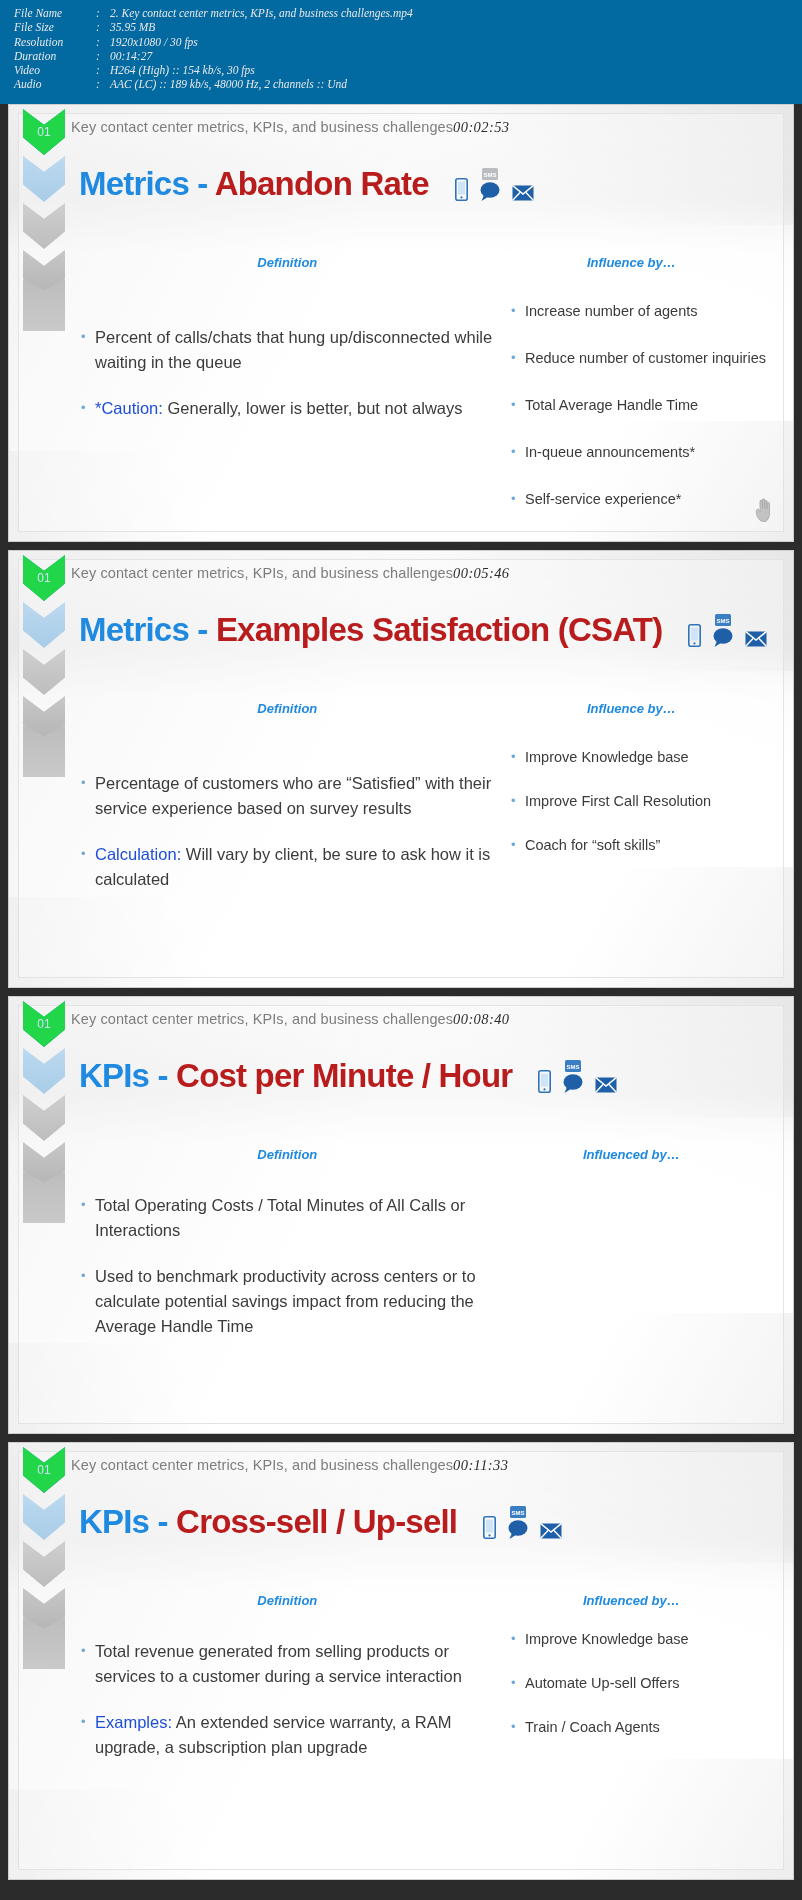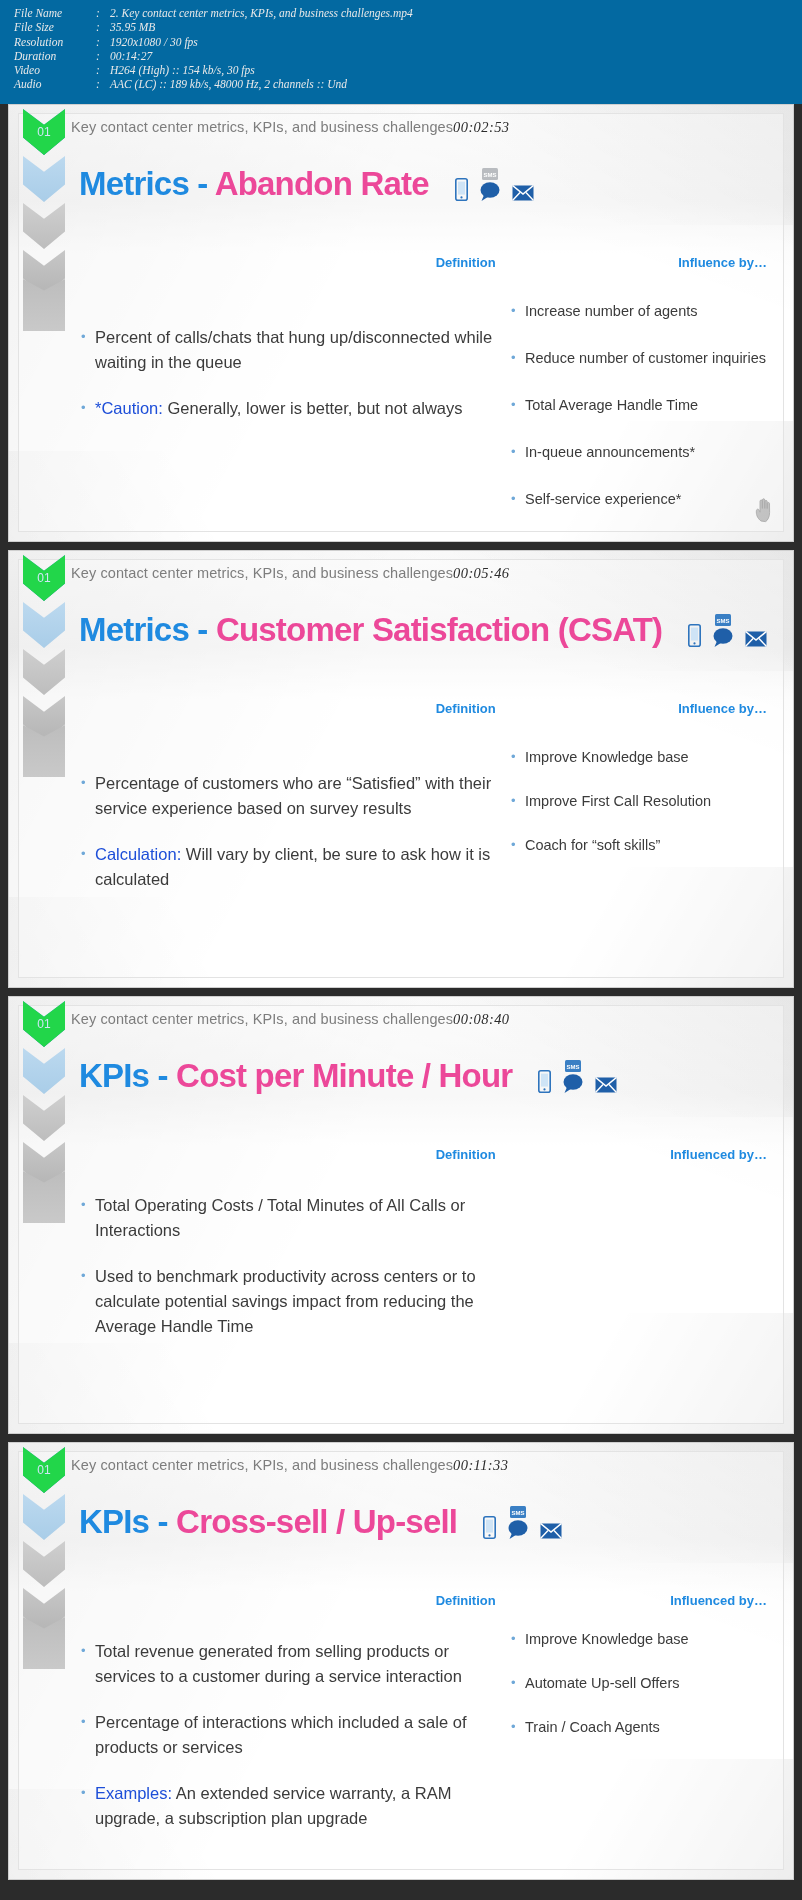--- a/index.html
+++ b/index.html
@@ -154,43 +154,44 @@
   }
   .title {
     font-size: 33px;
     font-weight: bold;
     letter-spacing: -0.8px;
     white-space: nowrap;
     font-family: "Liberation Sans", sans-serif;
   }
   .title .accent { color: #1f8ae0; }
   .title .dash   { color: #1f8ae0; }
-  .title .rest   { color: #ec4899; }
+  .title .rest   { color: #b91c1c; }
 
   .icon-cluster {
     display: flex;
     align-items: flex-end;
     gap: 7px;
     margin-left: 26px;
     flex: 0 0 auto;
   }
 
   
   .col-heads {
     position: absolute;
     top: 150px; left: 70px; right: 26px;
     display: flex;
     z-index: 5;
   }
   .col-head {
     font-size: 13px;
     font-weight: bold;
     color: #1f8ae0;
-    text-align: right;
+    text-align: center;
     font-family: "Liberation Sans", sans-serif;
+    font-style: italic;
   }
   .col-head.left  { width: 430px; }
   .col-head.right { width: 280px; }
 
   
   .cols {
     position: absolute;
     top: 182px; left: 56px; right: 20px; bottom: 20px;
     display: flex;
     z-index: 5;
@@ -362,21 +363,21 @@
       <div class="rail-tail"></div>
     </div>
 
     <div class="slide-header">
       <span class="deck-title">Key contact center metrics, KPIs, and business challenges</span>
       <span class="timestamp">00:05:46</span>
     </div>
 
     <div class="title-row">
       <div class="title">
-        <span class="accent">Metrics</span><span class="dash"> - </span><span class="rest">Customer Satisfaction (CSAT)</span>
+        <span class="accent">Metrics</span><span class="dash"> - </span><span class="rest">Examples Satisfaction (CSAT)</span>
       </div>
       <div class="icon-cluster">
         <svg width="13" height="23" viewBox="0 0 13 23">
           <rect x="0.8" y="0.8" width="11.4" height="21.4" rx="2" fill="none" stroke="#2e74bd" stroke-width="1.6"></rect>
           <rect x="3" y="3.6" width="7" height="13" fill="#cfe4f6"></rect>
           <circle cx="6.5" cy="19.4" r="1.1" fill="#2e74bd"></circle>
         </svg>
         <svg width="30" height="33" viewBox="0 0 30 33">
           <rect x="7" y="0" width="16" height="12" rx="1.5" fill="#3a7fc4"></rect>
           <text x="15" y="8.6" font-size="6" font-weight="bold" fill="#ffffff" text-anchor="middle" font-family="Liberation Sans, sans-serif">SMS</text>
@@ -518,21 +519,20 @@
     </div>
 
     <div class="col-heads">
       <div class="col-head left">Definition</div>
       <div class="col-head right">Influenced by…</div>
     </div>
 
     <div class="cols">
       <div class="col-left tight">
         <span class="bullet"><span>Total revenue generated from selling products or services to a customer during a service interaction</span></span>
-        <span class="bullet"><span>Percentage of interactions which included a sale of products or services</span></span>
         <span class="bullet"><b>Examples:</b><span> An extended service warranty, a RAM upgrade, a subscription plan upgrade</span></span>
       </div>
       <div class="col-right tight compact">
         <span class="bullet">Improve Knowledge base</span>
         <span class="bullet">Automate Up-sell Offers</span>
         <span class="bullet">Train / Coach Agents</span>
       </div>
     </div>
   </div>
 

